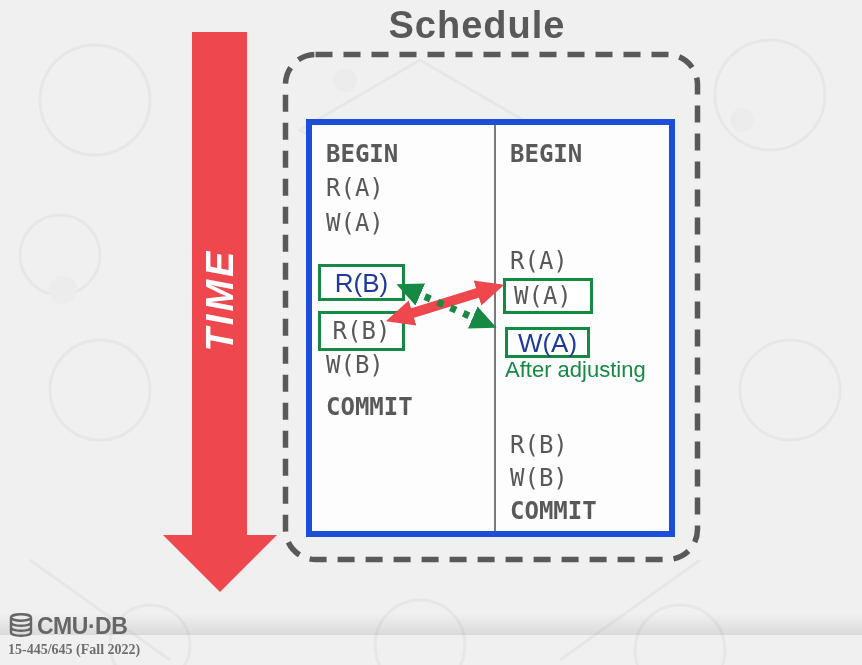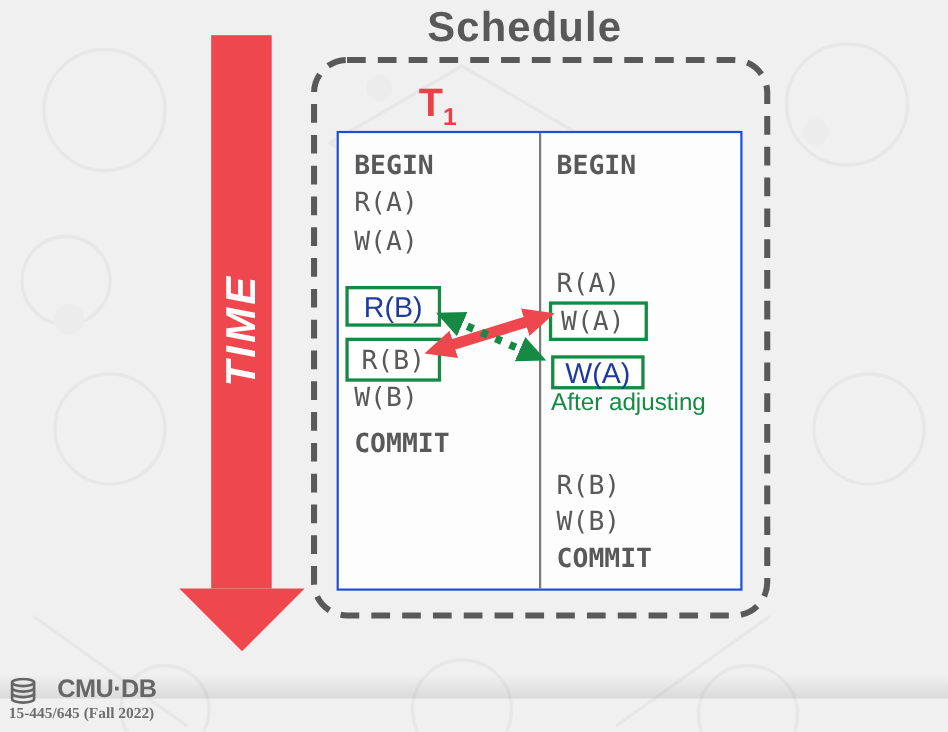--- a/index.html
+++ b/index.html
@@ -47,21 +47,21 @@
     position: absolute; top: 72px; width: 184px; z-index: 3;
     text-align: center; color: #ed4046; font-weight: 800; font-size: 36px;
   }
   .txn-header sub { font-size: 0.62em; }
   .txn-header.t1 { left: 306px; }
   .txn-header.t2 { left: 490px; }
 
   
   .sched-table {
     position: absolute; left: 306px; top: 119px; width: 369px; height: 418px;
-    background: #fdfdfd; border: 2px solid #1d4ed8; z-index: 2;
+    background: #fdfdfd; border: 6px solid #1d4ed8; z-index: 2;
   }
   .col-divider {
     position: absolute; left: 182px; top: 0; width: 2px; height: 100%;
     background: #7a7a7a;
   }
   .op {
     position: absolute; white-space: pre;
     font-family: "DejaVu Sans Mono", "Liberation Mono", monospace;
     font-size: 24px; line-height: 27px; color: #595959;
   }
@@ -78,21 +78,21 @@
   .note {
     position: absolute; font-size: 22px; color: #168a44; line-height: 1;
     font-family: "Liberation Sans", sans-serif;
   }
 
   
   .overlay { position: absolute; inset: 0; z-index: 4; pointer-events: none; }
 
   
   .footer { position: absolute; left: 8px; top: 613px; z-index: 3; }
-  .brand-row { display: flex; align-items: flex-end; gap: 18px; }
+  .brand-row { display: flex; align-items: flex-start; gap: 3px; }
   .brand-text {
     font-size: 23px; font-weight: bold; color: #666666; letter-spacing: -0.5px;
   }
   .course-text {
     font-family: "Liberation Serif", serif; font-weight: bold;
     font-size: 14px; color: #6e6e6e; margin-top: 2px;
   }
 </style>
 </head>
 <body>
@@ -121,21 +121,20 @@
   </svg>
 
   <div class="bottom-shade"></div>
 
   <div class="title">Schedule</div>
 
   <div class="time-bar"></div>
   <div class="time-head"></div>
   <div class="time-label">TIME</div>
 
-  <div class="txn-header t1"><span>T</span><sub>1</sub></div>
 
   <div class="sched-table">
     <div class="col-divider"></div>
 
     <div class="op kw" style="left:14px; top:16px;">BEGIN</div>
     <div class="op" style="left:14px; top:50px;">R(A)</div>
     <div class="op" style="left:14px; top:85px;">W(A)</div>
 
     <div class="greenbox" style="left:6px; top:139px; width:87px; height:37px;">
       <span class="adjusted">R(B)</span>

